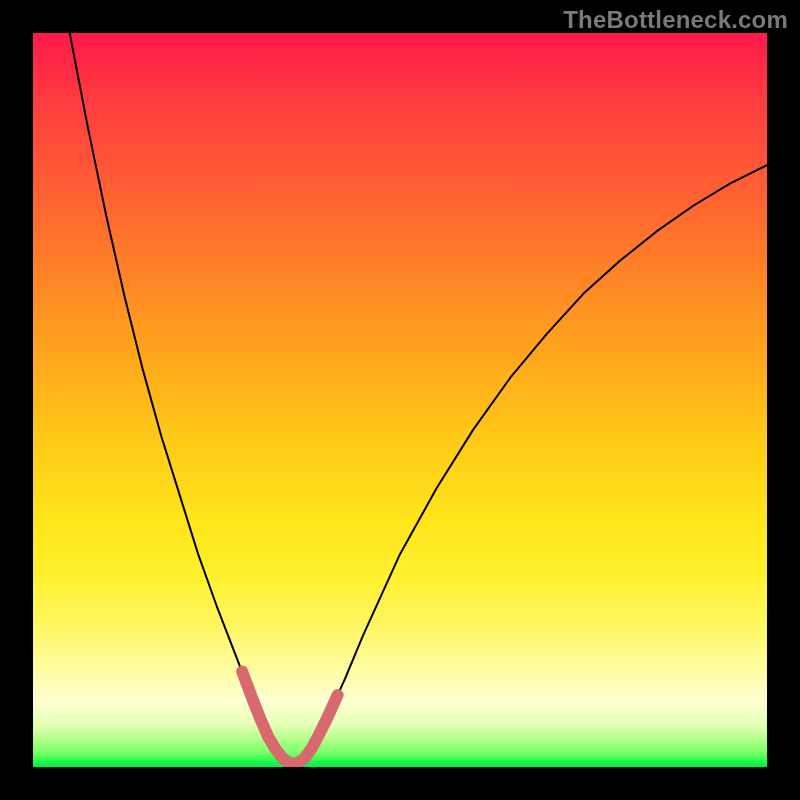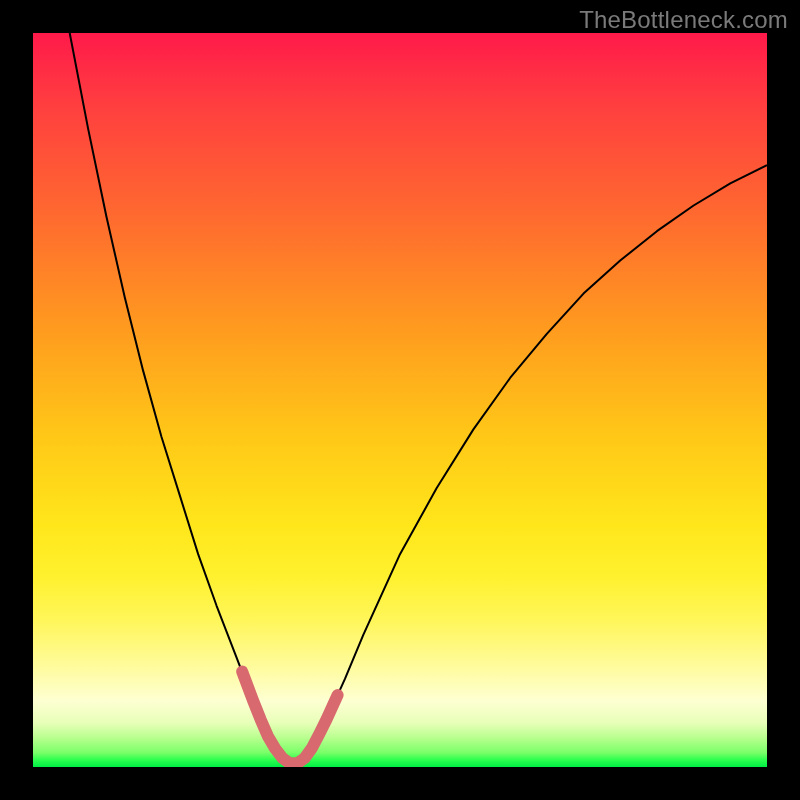--- a/index.html
+++ b/index.html
@@ -44,21 +44,21 @@
       #00ee46 100%
     );
   }
   .watermark {
     position: absolute;
     top: 6px;
     right: 12px;
     color: #7a7a7a;
     font-size: 24px;
     letter-spacing: 0.2px;
-    font-weight: 400;
+    font-weight: 700;
   }
   svg.curve {
     position: absolute;
     top: 0;
     left: 0;
   }
 </style>
 </head>
 <body>
 

